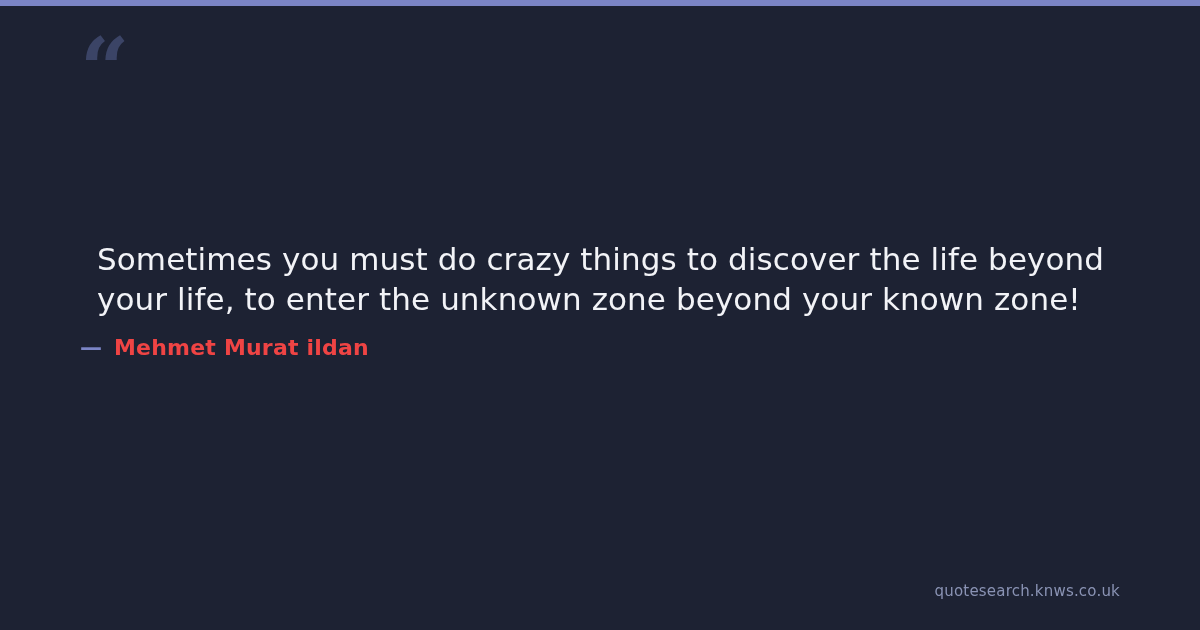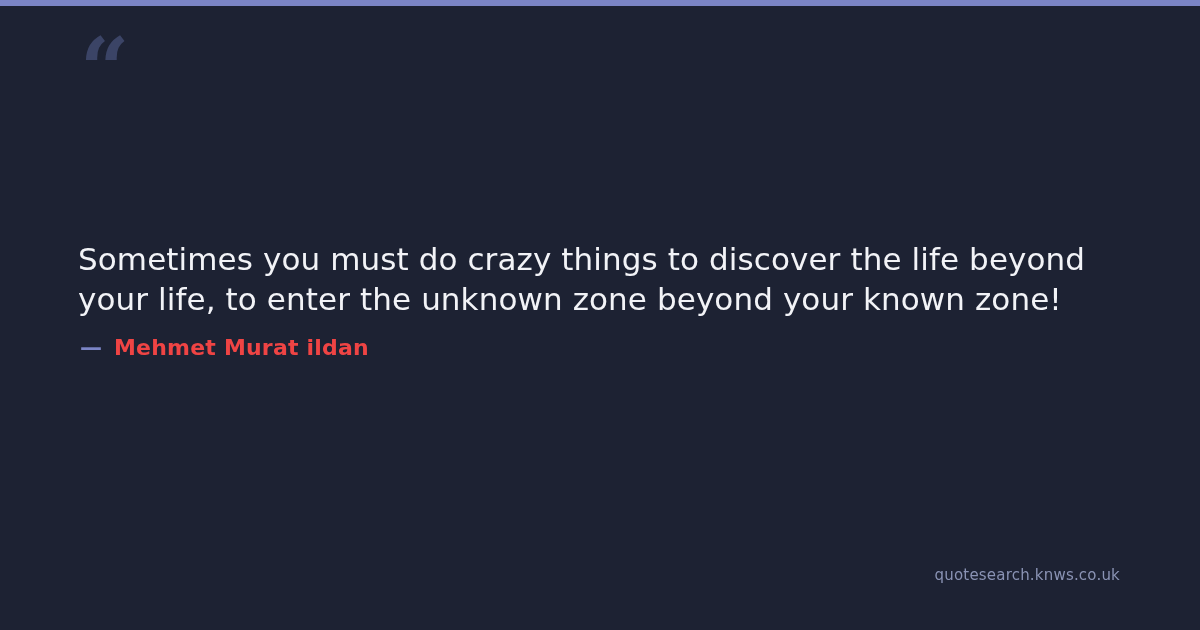--- a/index.html
+++ b/index.html
@@ -36,21 +36,21 @@
     font-size: 86px;
     line-height: 1;
     font-weight: 700;
     color: #3b4караct;
     color: #3b4466;
     letter-spacing: -2px;
     user-select: none;
   }
   .quote-text {
     position: absolute;
-    left: 78px;
+    left: 97px;
     top: 240px;
     width: 1040px;
     font-size: 31px;
     line-height: 1.28;
     color: #f2f3f7;
     font-weight: 400;
     letter-spacing: 0.1px;
   }
   .author-row {
     position: absolute;
@@ -69,21 +69,21 @@
   .author-name {
     color: #ef4444;
     font-size: 22px;
     font-weight: 700;
     line-height: 1;
     letter-spacing: 0.2px;
   }
   .site-url {
     position: absolute;
     right: 80px;
-    bottom: 46px;
+    bottom: 30px;
     color: #8a93b4;
     font-size: 15px;
     letter-spacing: 0.2px;
   }
 </style>
 </head>
 <body>
 
 <div class="card">
 

